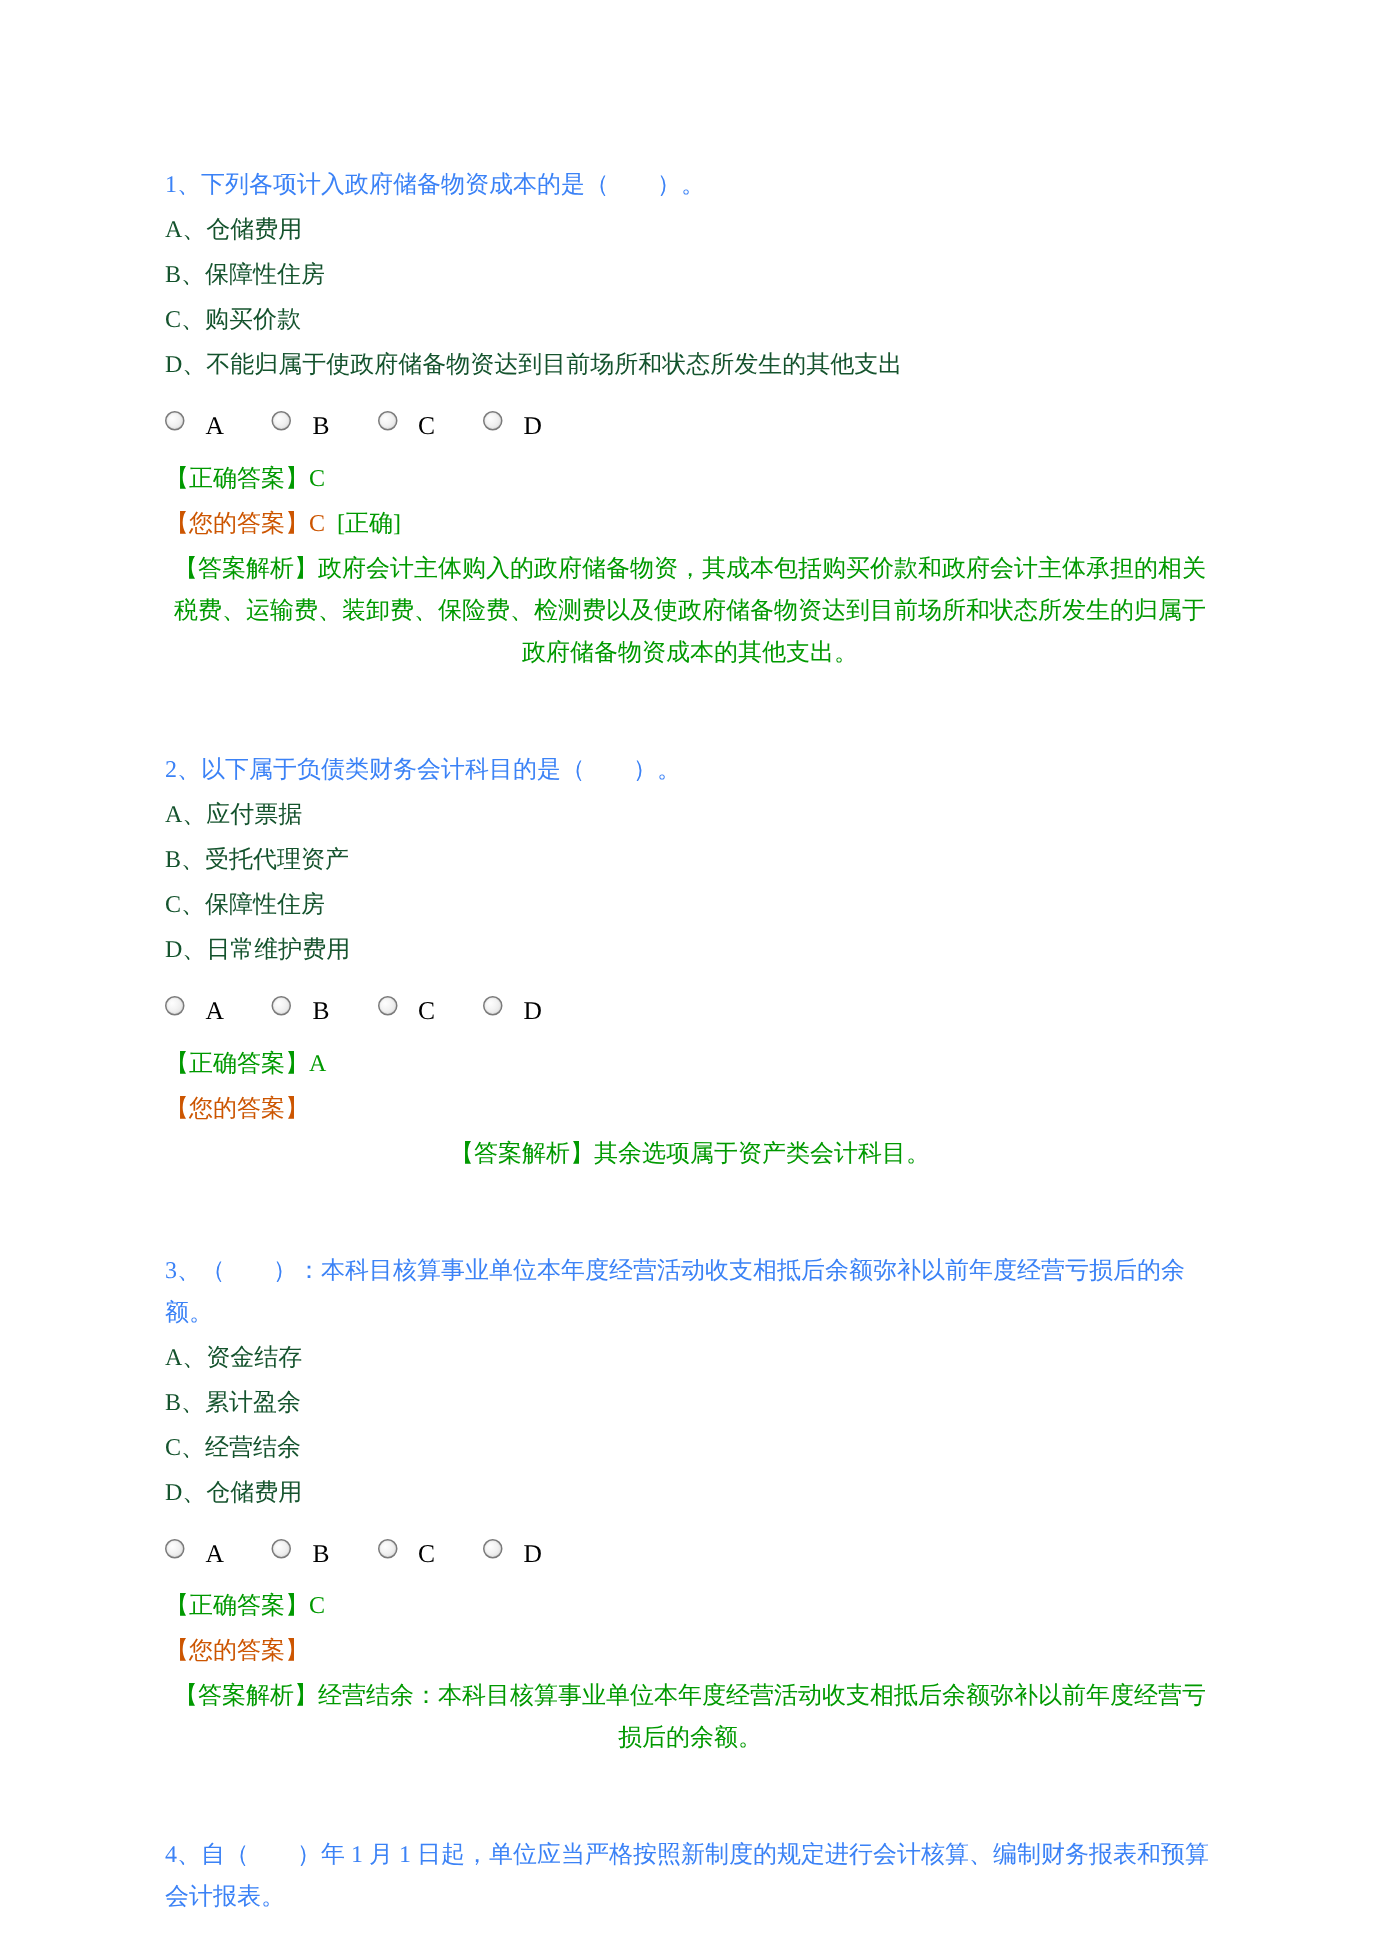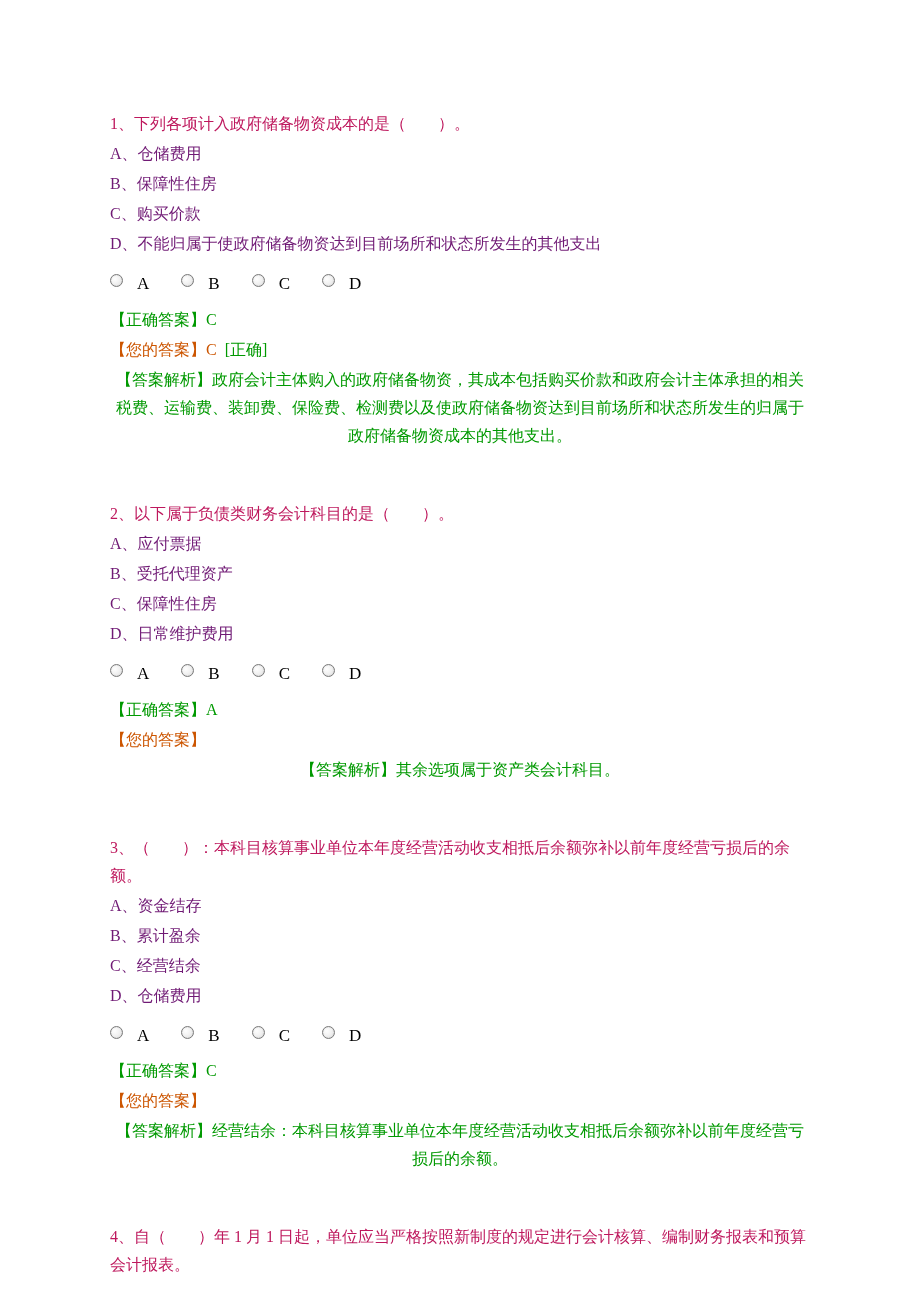--- a/index.html
+++ b/index.html
@@ -6,22 +6,22 @@
     body {
       background: #ffffff;
       font-family: "SimSun", "宋体", serif;
       font-size: 16px;
       line-height: 1.75;
       color: #000000;
       padding: 110px 110px 40px 110px;
       width: 920px;
     }
     .question-block { margin-bottom: 28px; }
-    .stem { color: #be185d; margin-bottom: 2px; }
-    .option { color: #701a75; margin-bottom: 2px; }
+    .stem { color: #3b82f6; margin-bottom: 2px; }
+    .option { color: #14532d; margin-bottom: 2px; }
     .radio-row { display: flex; align-items: center; gap: 32px; margin: 8px 0 10px 0; }
     .radio-item { display: flex; align-items: center; gap: 14px; }
     .radio-circle {
       width: 13px; height: 13px;
       border: 1px solid #7a7a7a;
       border-radius: 50%;
       background: radial-gradient(circle at 35% 35%, #fefefe 0%, #f2f2f2 45%, #dcdcdc 100%);
       box-shadow: inset 0 0 1px rgba(0,0,0,0.2);
       flex: 0 0 auto;
     }

